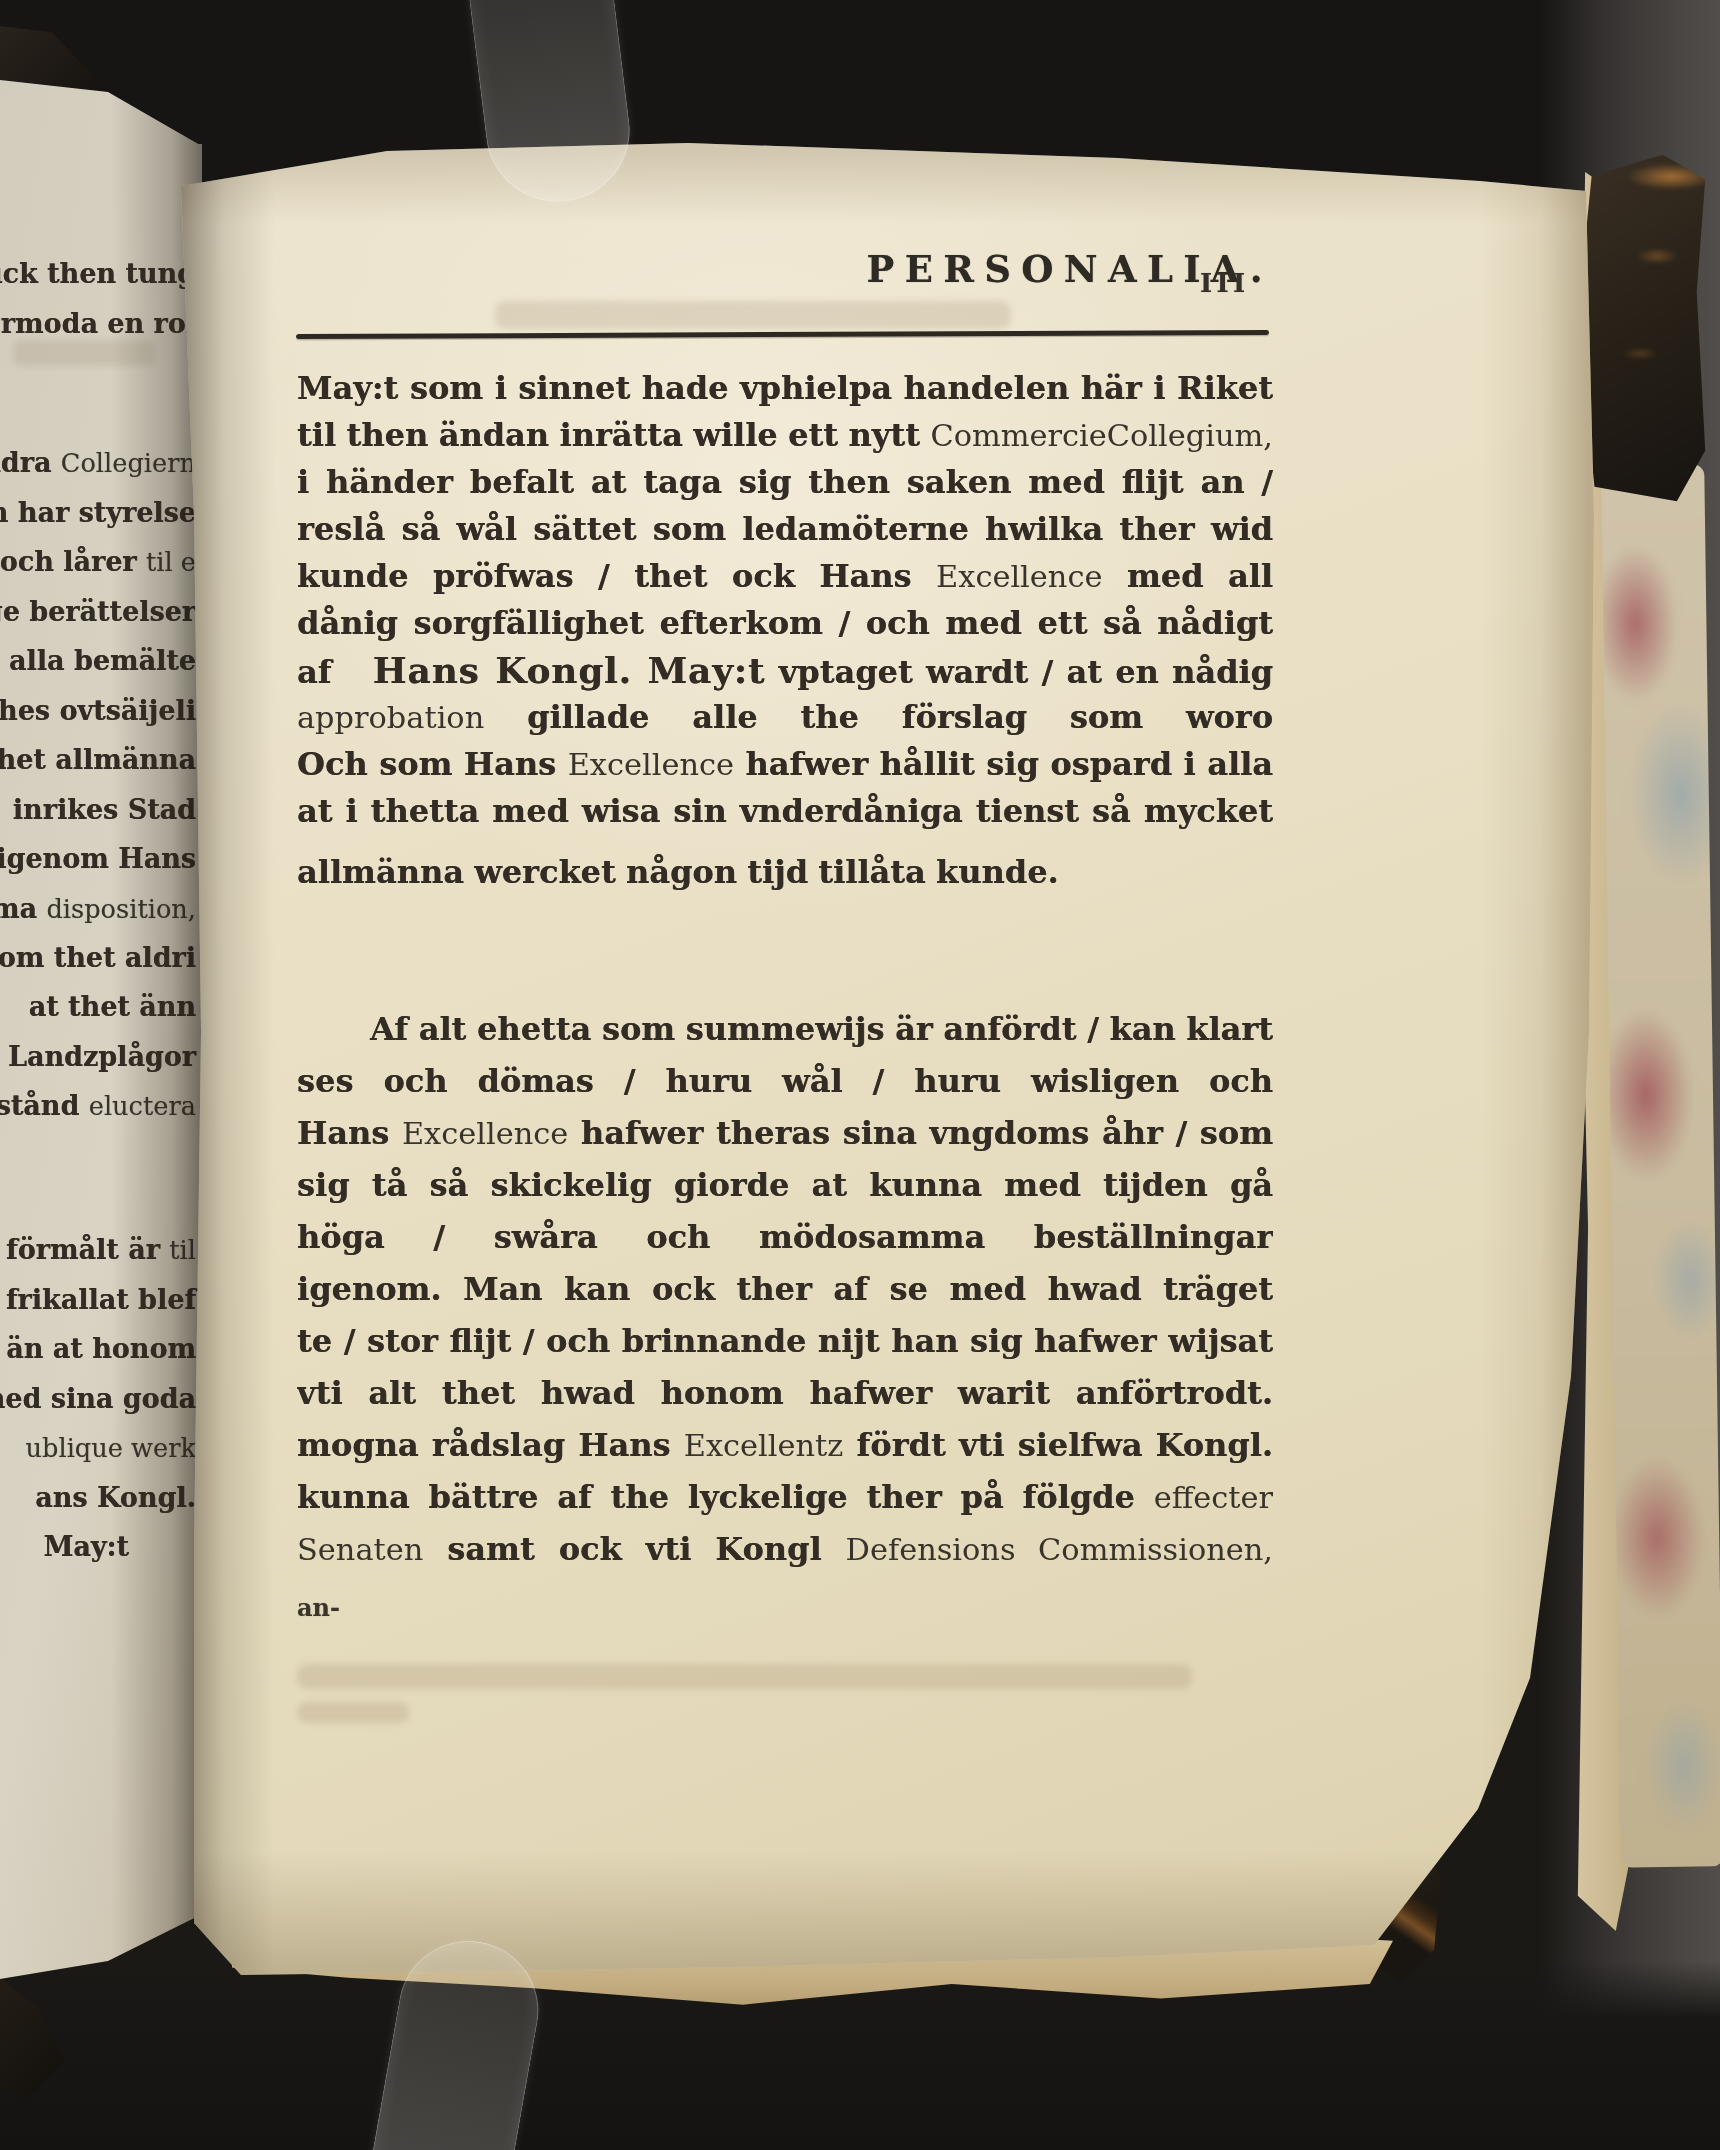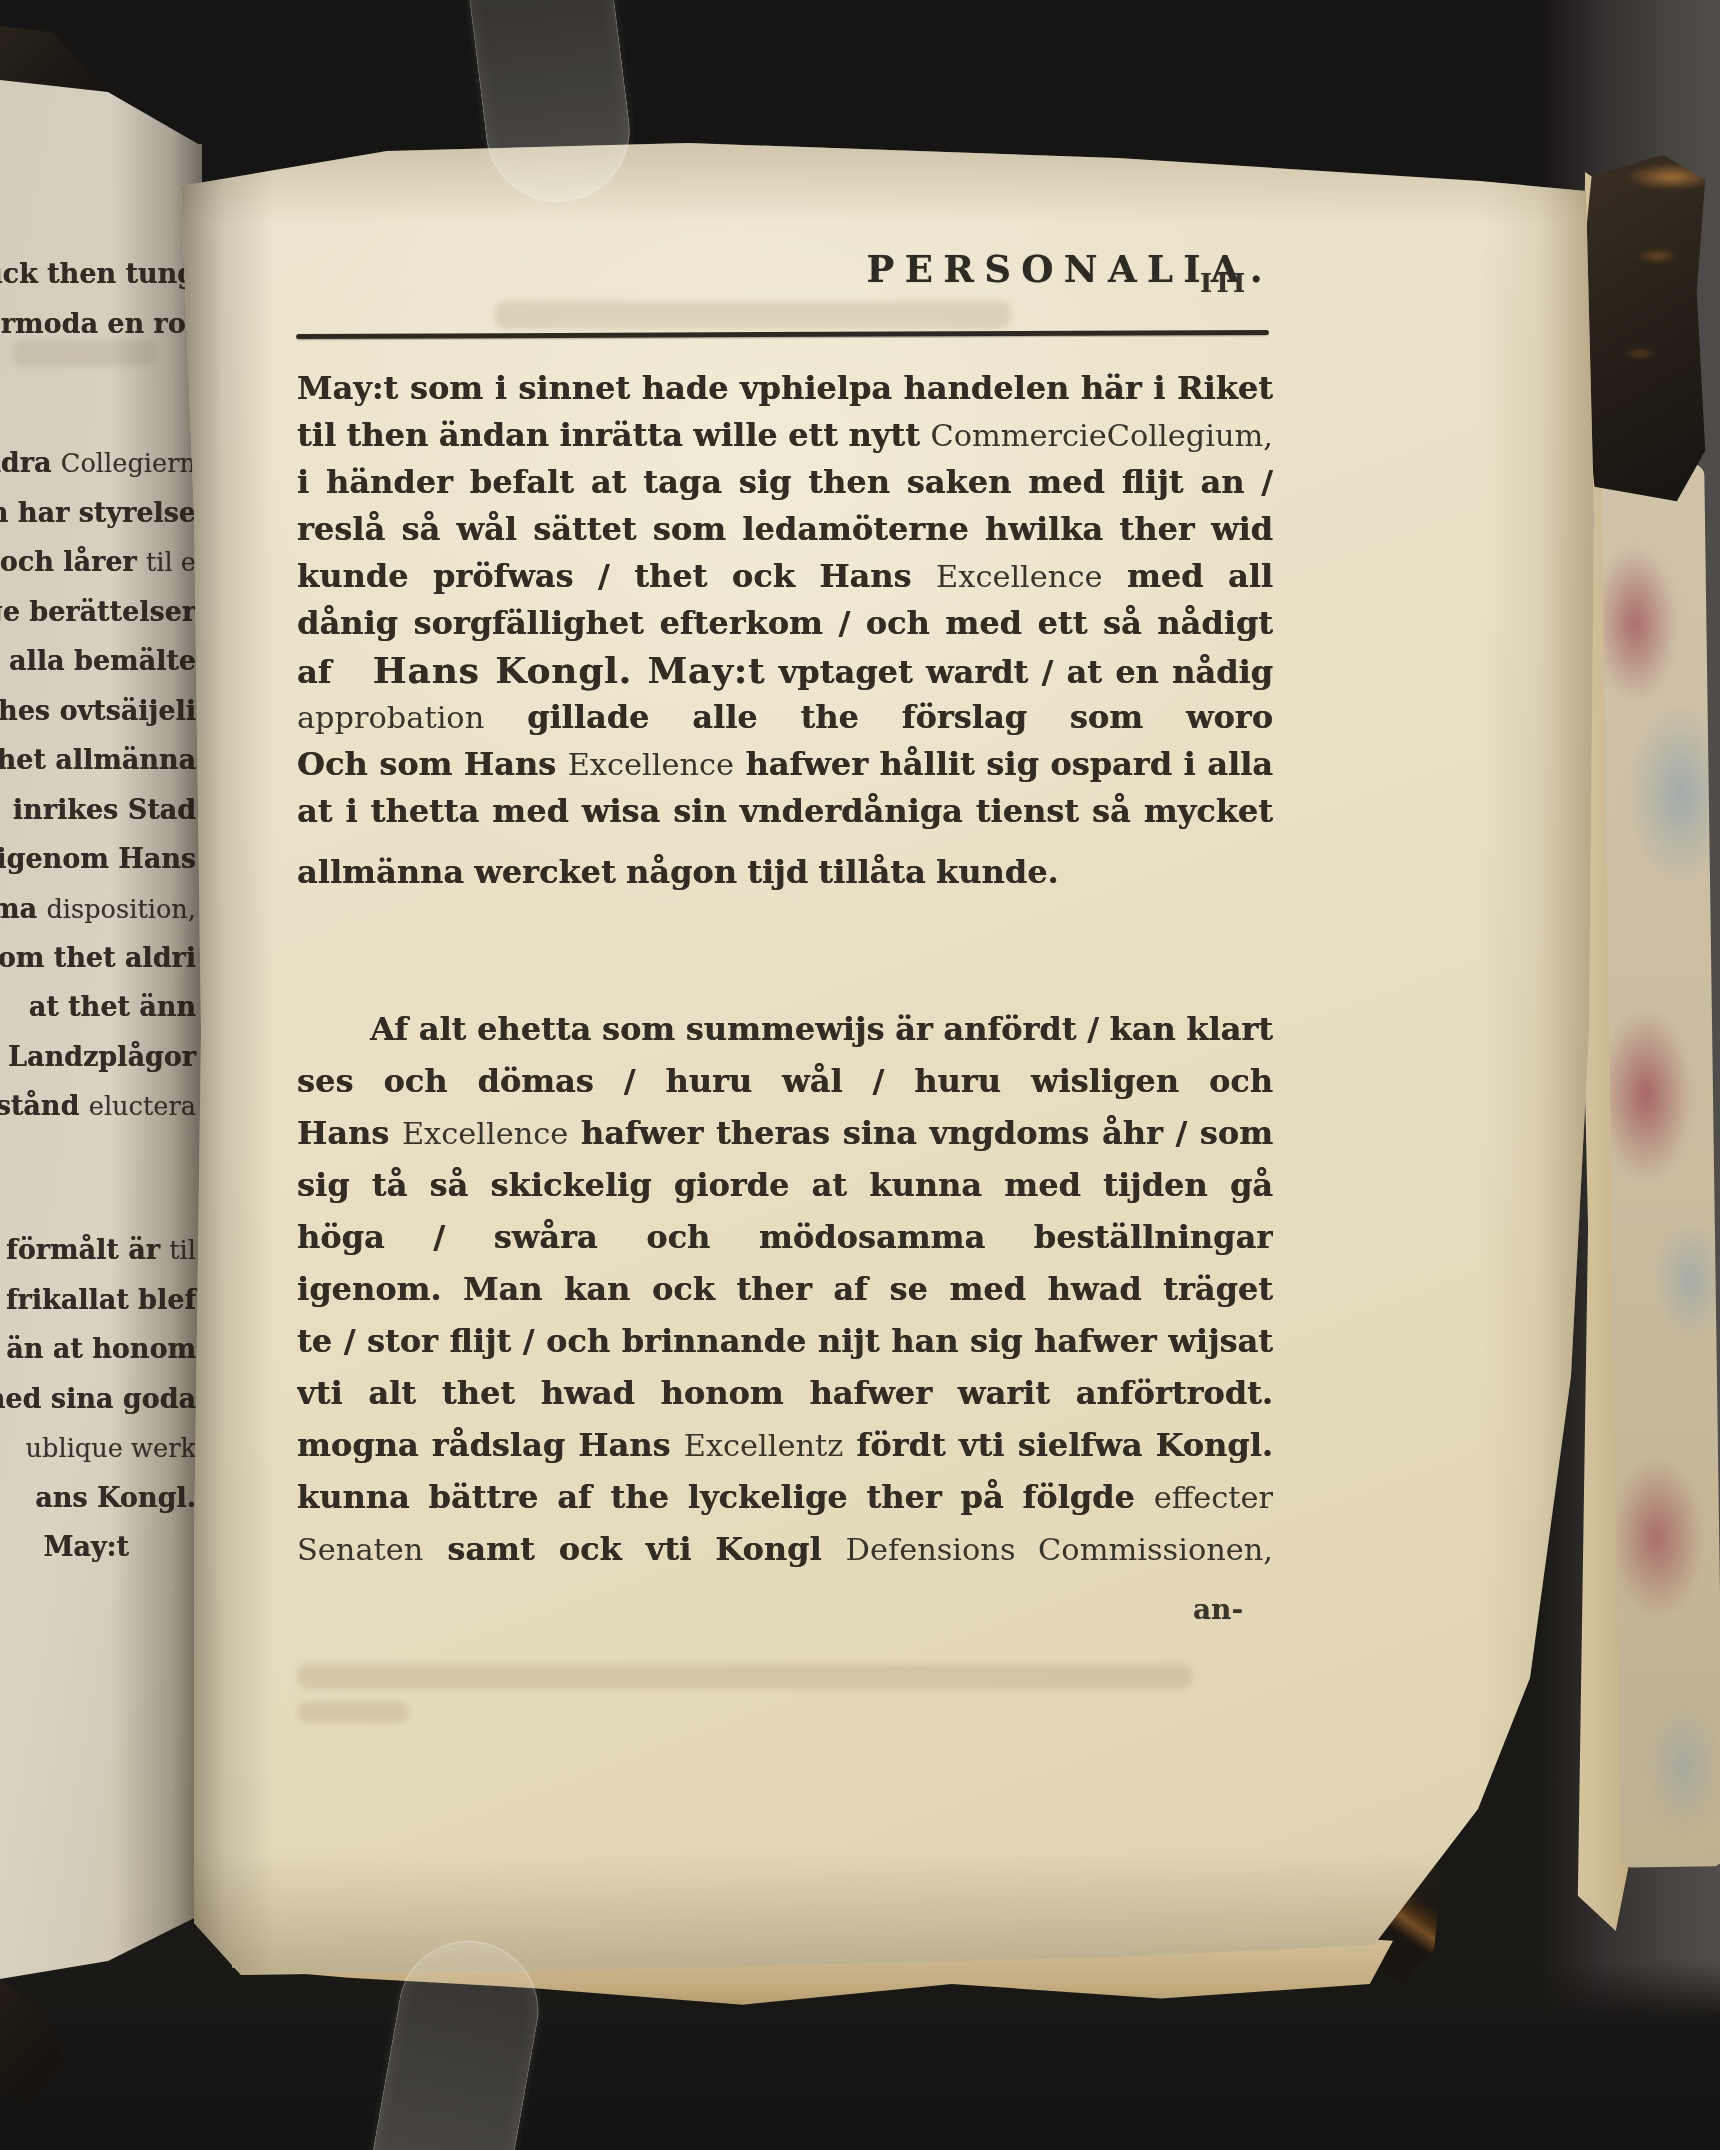--- a/index.html
+++ b/index.html
@@ -97,22 +97,22 @@
   .body-text{position:absolute;left:297px;top:366px;width:976px;color:#322c24;}
   .line{height:47px;line-height:45px;font-size:32px;overflow:hidden;
     text-align:justify;text-align-last:justify;word-spacing:-0.9px;}
   .para2 .line{height:52px;line-height:48px;}
   .para2{margin-top:108px;}
   .line.short{text-align-last:left;margin-top:14px;}
   .line.indent{padding-left:73px;}
   .frak{font-weight:700;color:#322c24;text-shadow:0.3px 0 0 rgba(50,44,36,0.8);}
   .frak.big{font-size:1.12em;letter-spacing:0.9px;margin-left:28px;}
   .roman{font-weight:400;font-size:0.95em;color:#38332b;}
-  .catchword-row{margin-top:15.5px;text-align:right;padding-right:30px;
-    font-size:28px;font-weight:700;color:#3a342b;text-shadow:0 0 0.9px rgba(58,52,43,0.4);}
+  .catchword-row{margin-top:15.5px;text-align:left;padding-right:30px;
+    font-size:24px;font-weight:700;color:#3a342b;text-shadow:0 0 0.9px rgba(58,52,43,0.4);}
 
   
   .ghost{position:absolute;background:rgba(122,101,68,0.16);filter:blur(3.4px);border-radius:10.3px;}
 
   
   .strip{position:absolute;background:linear-gradient(180deg, rgba(250,248,242,0.12) 0%, rgba(250,248,242,0.24) 100%);
     border:1.3px solid rgba(255,255,255,0.28);box-shadow:0 0 8.6px rgba(255,255,255,0.10), inset 0 0 17px rgba(255,255,255,0.10);}
   .strip-top{left:465px;top:-39px;width:142px;height:241px;border-top:none;
     border-radius:0 0 73px 73px;transform:rotate(-7deg);transform-origin:50% 0;}
   .strip-bottom{left:364px;top:1938px;width:138px;height:267px;border-bottom:none;

